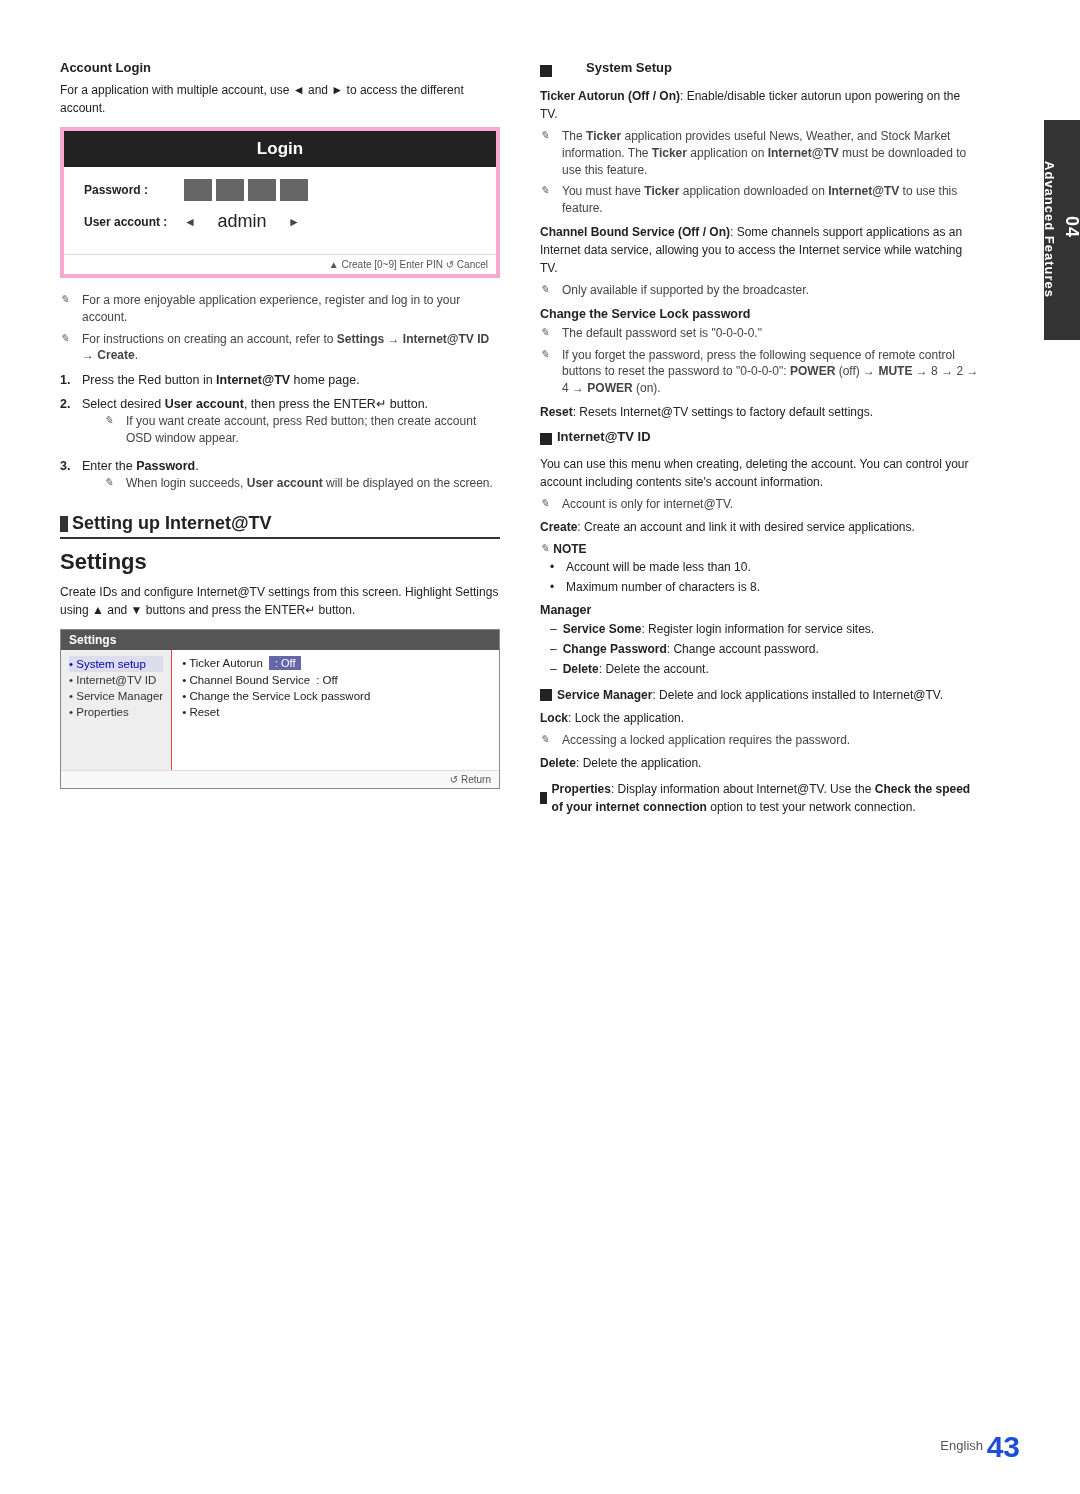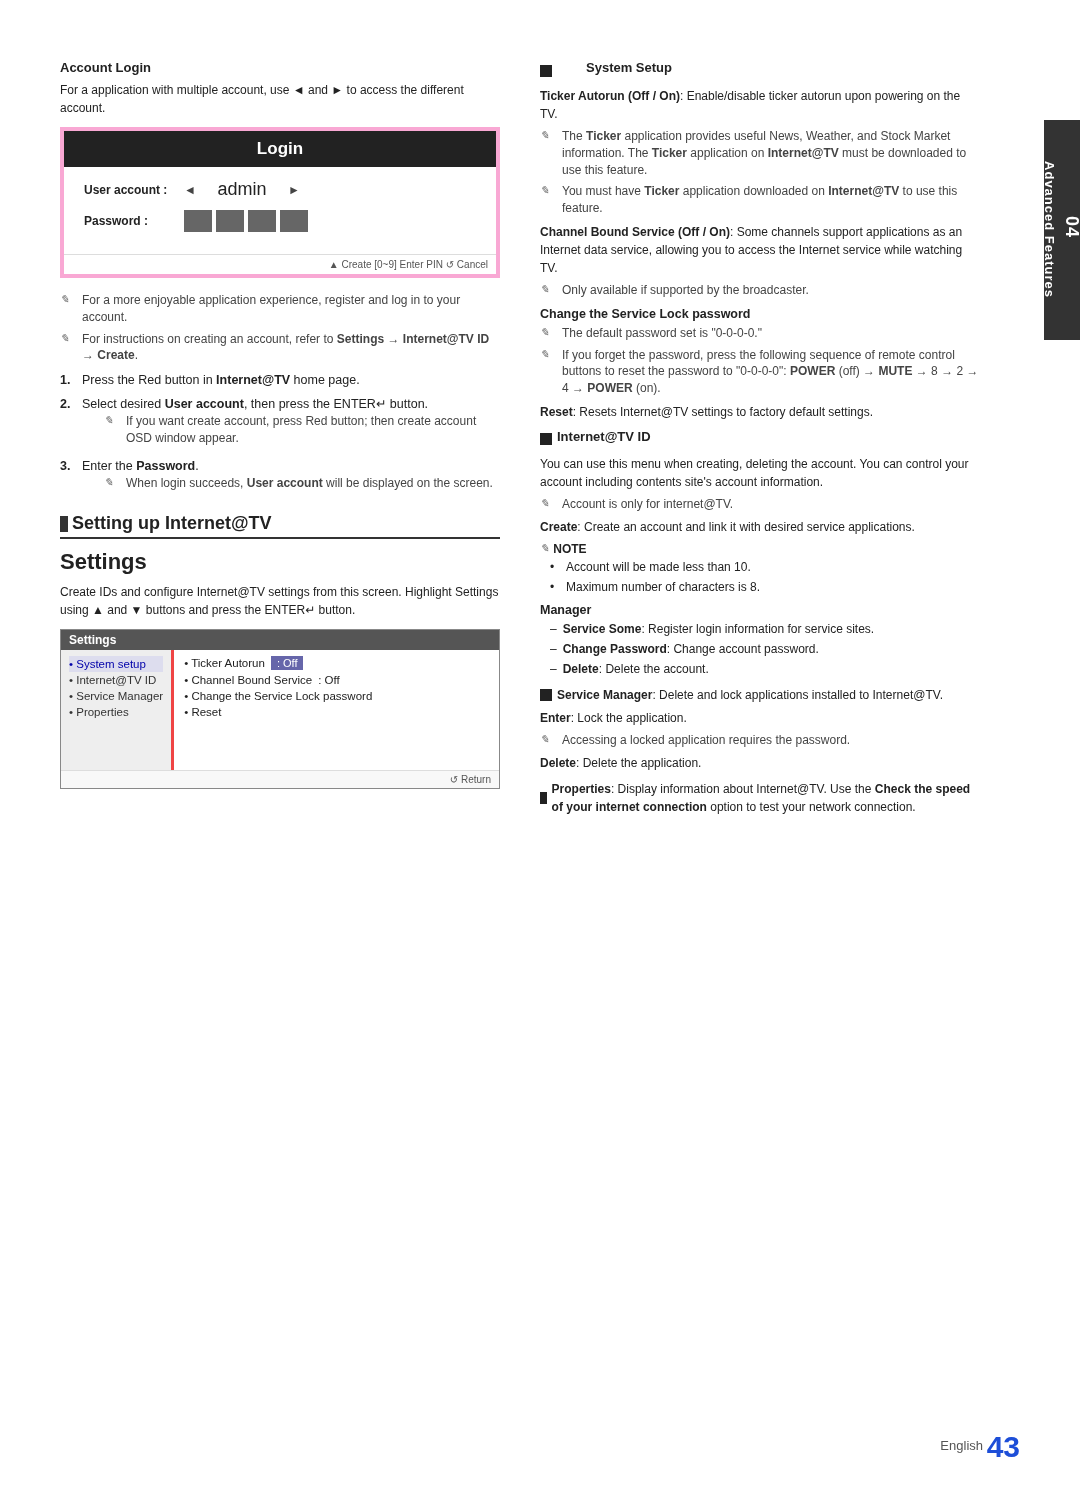--- a/index.html
+++ b/index.html
@@ -213,21 +213,21 @@
 
     .settings-body {
       display: flex;
       min-height: 120px;
     }
 
     .settings-left-menu {
       min-width: 110px;
       background: #eee;
       padding: 6px 8px;
-      border-right: 3px solid #ef4444;
+      border-right: 1px solid #ef4444;
       font-size: 11.5px;
     }
 
     .settings-menu-item {
       padding: 2px 0;
       font-size: 11.5px;
       color: #333;
     }
 
     .settings-menu-item.active {
@@ -359,34 +359,34 @@
     <div class="left-col">
 
       <div class="section-heading">Account Login</div>
 
       <p class="body-text">For a application with multiple account, use ◄ and ► to access the different account.</p>
 
       <div class="login-box">
         <div class="login-header">Login</div>
         <div class="login-body">
           <div class="login-row">
-            <span class="login-label">User account :</span>
-            <div class="login-value">
-              <span class="arrow-left">◄</span>
-              <span style="font-size:18px; font-weight:normal; min-width:80px; text-align:center;">admin</span>
-              <span class="arrow-right">►</span>
-            </div>
-          </div>
-          <div class="login-row">
             <span class="login-label">Password :</span>
             <div class="password-boxes">
               <div class="password-box"></div>
               <div class="password-box"></div>
               <div class="password-box"></div>
               <div class="password-box"></div>
+            </div>
+          </div>
+          <div class="login-row">
+            <span class="login-label">User account :</span>
+            <div class="login-value">
+              <span class="arrow-left">◄</span>
+              <span style="font-size:18px; font-weight:normal; min-width:80px; text-align:center;">admin</span>
+              <span class="arrow-right">►</span>
             </div>
           </div>
         </div>
         <div class="login-footer">▲ Create  [0~9] Enter PIN  ↺ Cancel</div>
       </div>
 
       <div class="note-line">
         <span class="note-icon-glyph">✎</span>
         <span>For a more enjoyable application experience, register and log in to your account.</span>
       </div>
@@ -549,21 +549,21 @@
         <span>–</span>
         <span><span class="bold">Delete</span>: Delete the account.</span>
       </div>
 
       <div style="display:flex; align-items:center; margin: 8px 0 5px 0; text-align: right;">
         <span class="black-square"></span>
         <p class="body-text" style="margin:0;"><span class="bold">Service Manager</span>: Delete and lock applications installed to Internet@TV.</p>
       </div>
 
       <p class="body-text">
-        <span class="bold">Enter</span>: Lock the application.
+        <span class="bold">Lock</span>: Lock the application.
       </p>
       <div class="note-line">
         <span class="note-icon-glyph">✎</span>
         <span>Accessing a locked application requires the password.</span>
       </div>
       <p class="body-text">
         <span class="bold">Delete</span>: Delete the application.
       </p>
 
       <div style="display:flex; align-items:center; margin: 8px 0 5px 0;">

